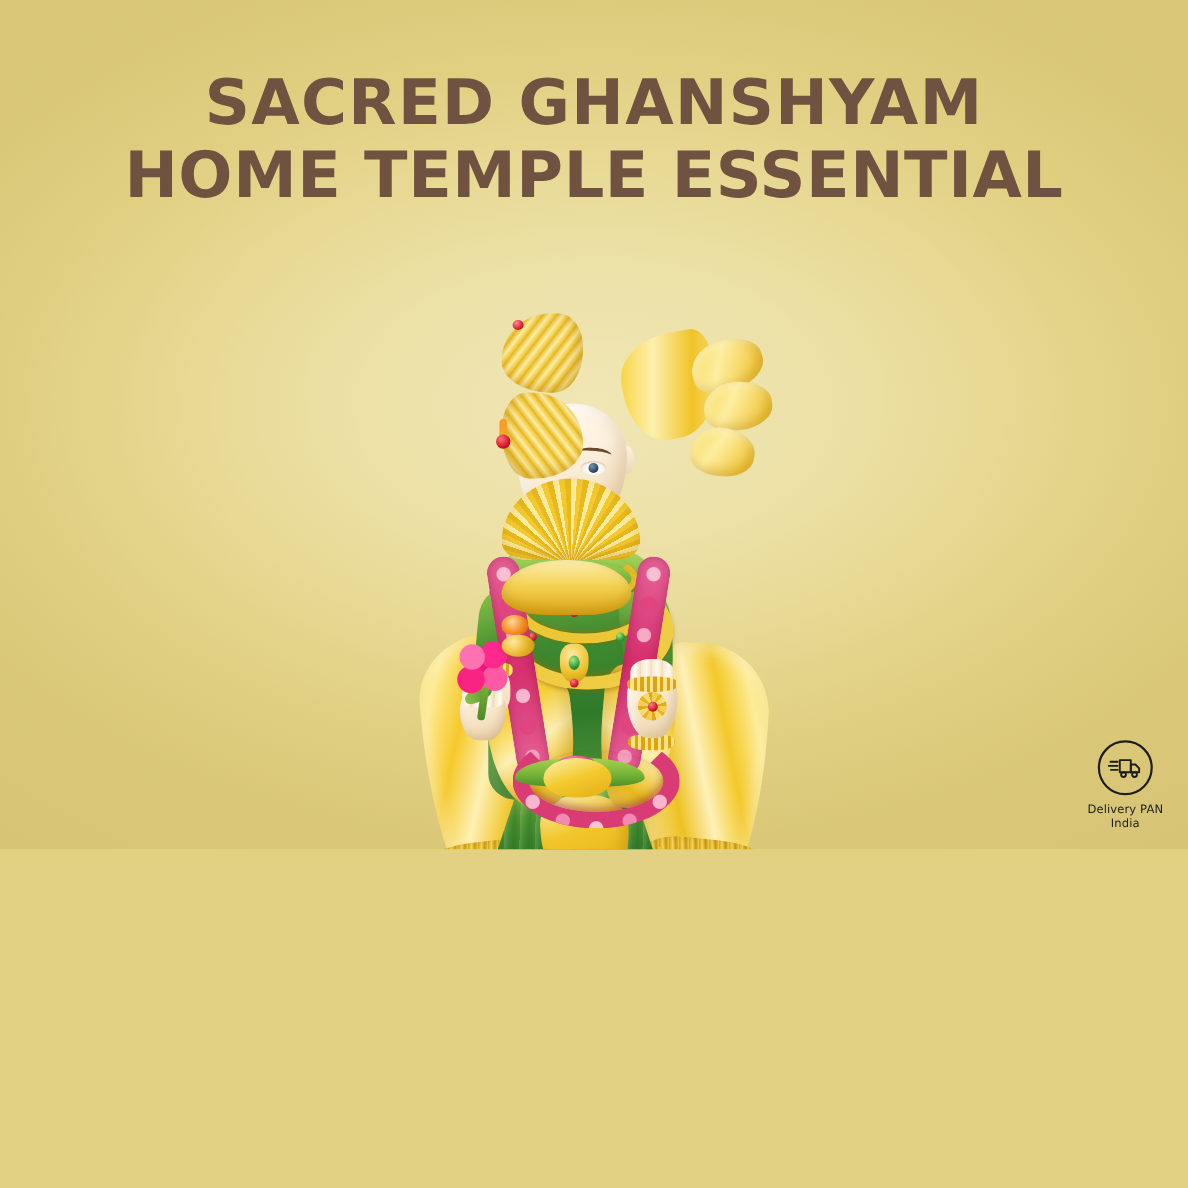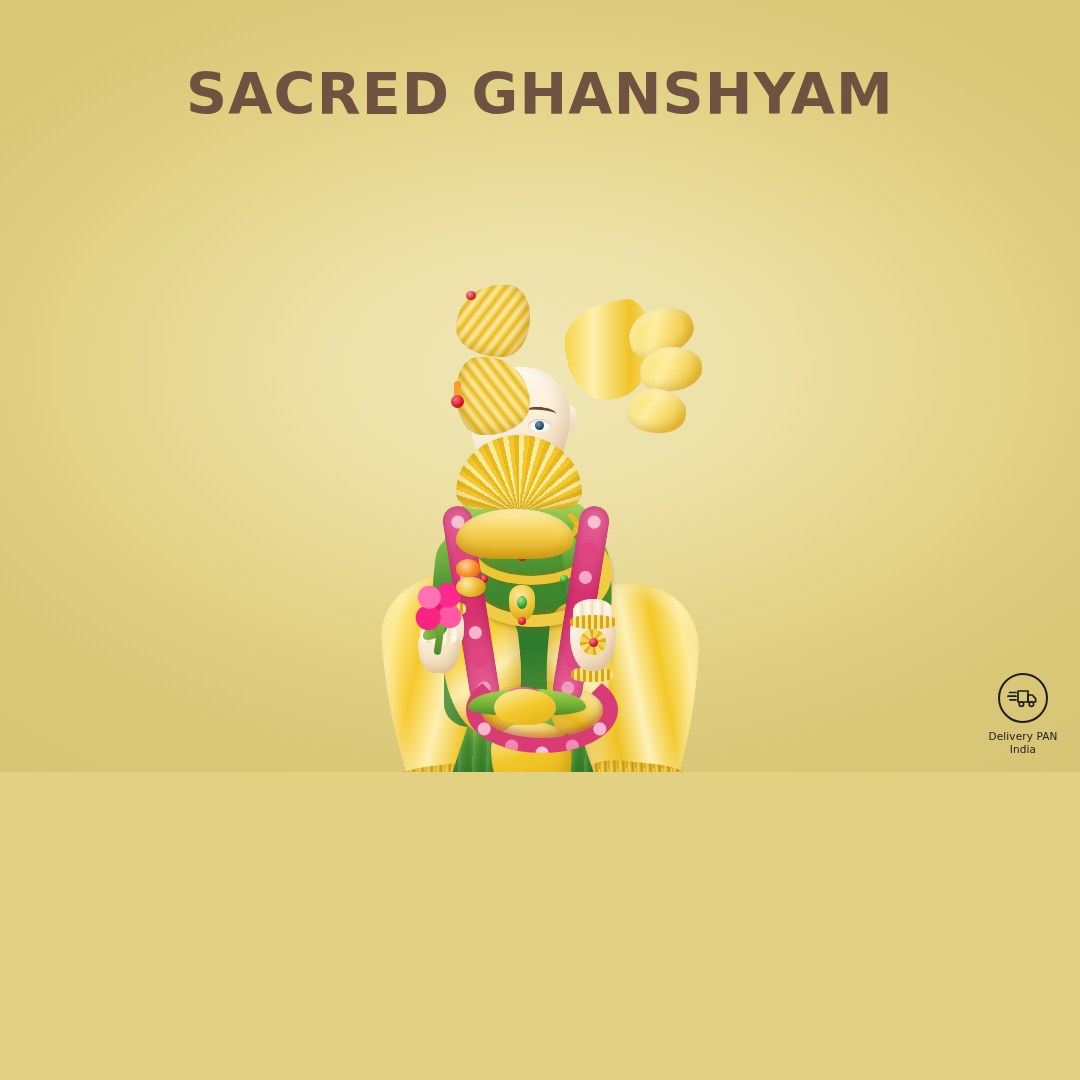--- a/index.html
+++ b/index.html
@@ -665,20 +665,21 @@
 </head>
 <body>
 
 <div id="poster">
 
   <div class="bg-base"></div>
   <div class="bg-vignette"></div>
 
   <div class="headline">
     <span class="hl-line l1">SACRED GHANSHYAM</span>
+    <span class="hl-line l3">HOME TEMPLE ESSENTIAL</span>
   </div>
 
   <div class="idol">
 
     <div class="ground-shadow"></div>
 
     <div class="scarf-flutter">
       <div class="scarf-tail"></div>
       <div class="flutter-lobe fl1"></div>
       <div class="flutter-lobe fl2"></div>

